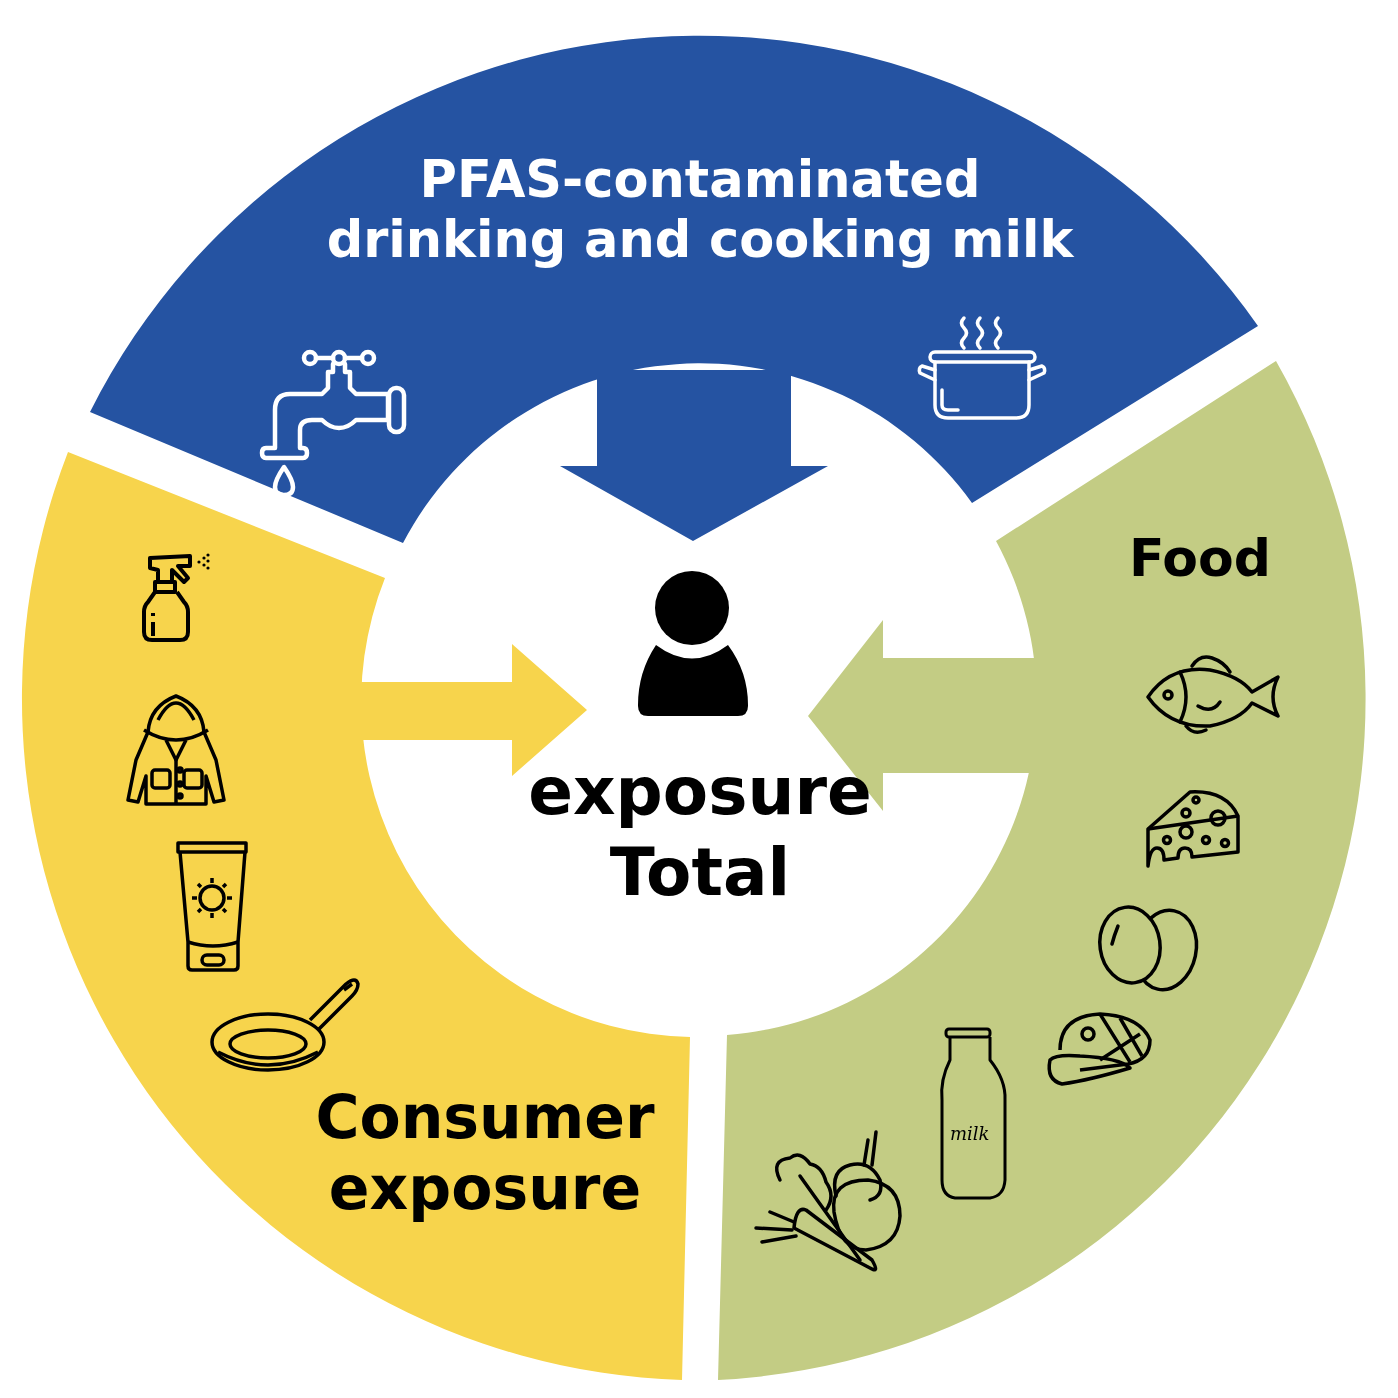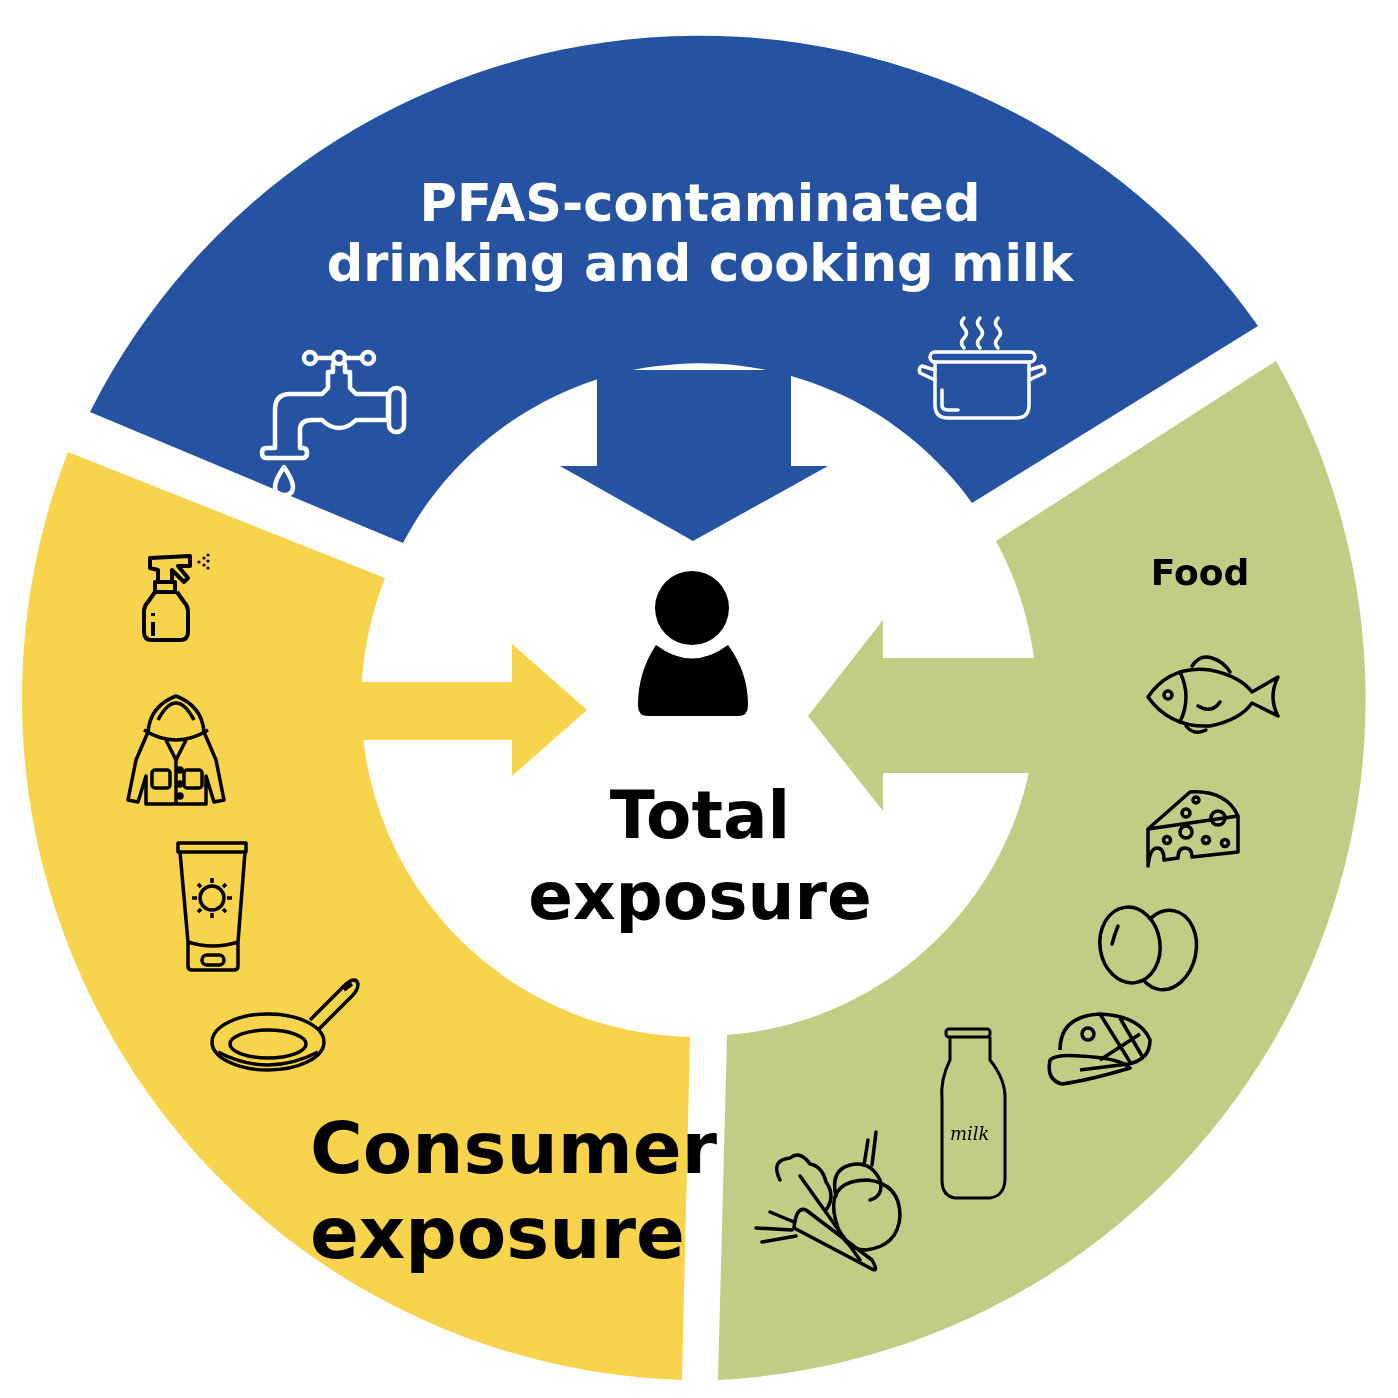--- a/index.html
+++ b/index.html
@@ -1,21 +1,21 @@
 <!DOCTYPE html>
 <html><head>
 <meta charset="utf-8">
 <style>
   html,body{margin:0;padding:0;background:#ffffff;}
   body{width:1398px;height:1398px;position:relative;overflow:hidden;font-family:"DejaVu Sans","Liberation Sans",sans-serif;}
   svg.diagram{position:absolute;left:0;top:0;width:1398px;height:1398px;}
-  .lbl{position:absolute;font-weight:bold;text-align:center;line-height:1.18;margin-top:24px;}
+  .lbl{position:absolute;font-weight:bold;text-align:center;line-height:1.18;}
   .water-title{left:200px;top:150px;width:1000px;color:#ffffff;font-size:51px;}
-  .food-title{left:1100px;top:528px;width:200px;color:#000000;font-size:36px;}
-  .consumer-title{left:310px;top:1082px;width:350px;color:#000000;font-size:72px;}
+  .food-title{left:1100px;top:528px;width:200px;color:#000000;font-size:52px;}
+  .consumer-title{left:310px;top:1082px;width:350px;color:#000000;font-size:60px;}
   .center-title{left:480px;top:752px;width:440px;color:#000000;font-size:66px;line-height:1.22;}
 </style>
 </head>
 <body>
 
 <svg class="diagram" viewBox="0 0 1398 1398">
 
   <path fill="#2553A2" d="M 90 412 A 682 682 0 0 1 1258 326 L 972 503 A 335 335 0 0 0 403 543 Z"></path>
 
   <path fill="#F7D44C" d="M 68 452 A 682 682 0 0 0 682 1380 L 690 1037 A 335 335 0 0 1 385 578 Z"></path>
@@ -157,15 +157,15 @@
 </div>
 
 <div class="lbl food-title">Food</div>
 
 <div class="lbl consumer-title">
   <div>Consumer</div>
   <div>exposure</div>
 </div>
 
 <div class="lbl center-title">
+  <div>exposure</div>
   <div>Total</div>
-  <div>exposure</div>
 </div>
 
 </body></html>

